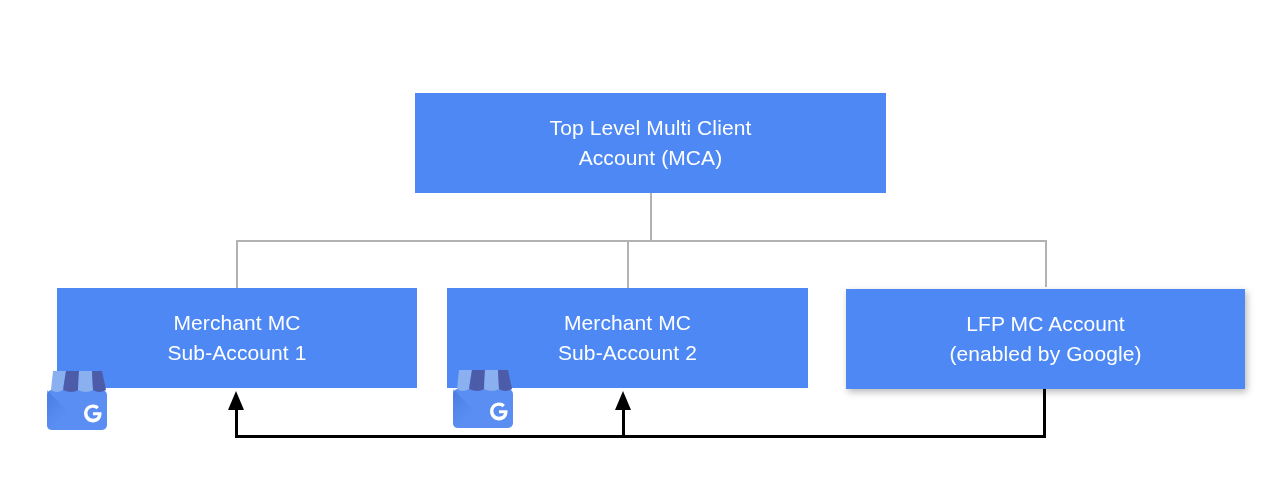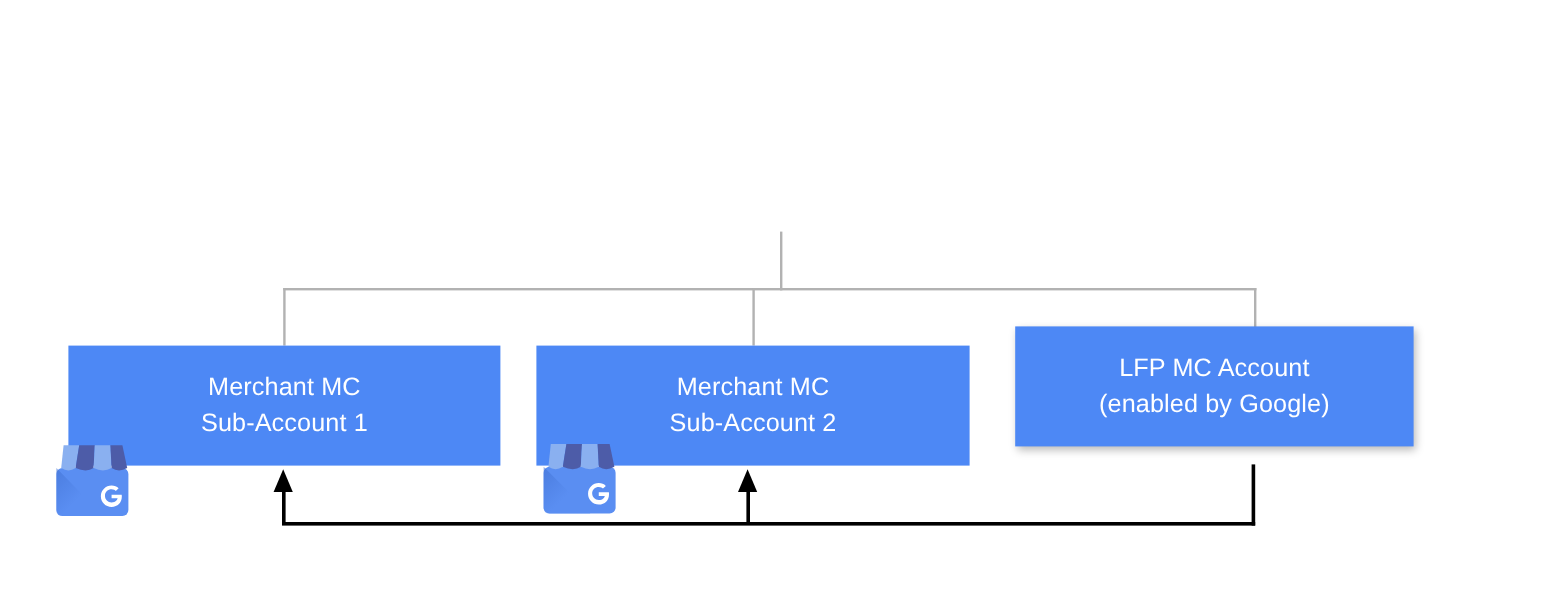--- a/index.html
+++ b/index.html
@@ -55,22 +55,22 @@
     height: 100px;
   }
   #box-sub2 {
     left: 447px;
     top: 288px;
     width: 361px;
     height: 100px;
   }
   #box-lfp {
     left: 846px;
-    top: 272px;
-    width: 332px;
+    top: 289px;
+    width: 399px;
     height: 100px;
   }
   
   .conn {
     position: absolute;
     background: #b2b2b2;
     z-index: 1;
   }
   #conn-trunk {
     left: 650px;
@@ -162,20 +162,24 @@
   <div class="conn" id="conn-drop-mid"></div>
   <div class="conn" id="conn-drop-right"></div>
 
   <div class="flow" id="flow-riser-right"></div>
   <div class="flow" id="flow-rail"></div>
   <div class="flow" id="flow-riser-a"></div>
   <div class="flow" id="flow-riser-b"></div>
   <div class="arrowhead" id="arrowhead-a"></div>
   <div class="arrowhead" id="arrowhead-b"></div>
 
+  <div class="node-box" id="box-mca">
+    <span class="node-label">Top Level Multi Client
+Account (MCA)</span>
+  </div>
 
   <div class="node-box" id="box-sub1">
     <span class="node-label">Merchant MC
 Sub-Account 1</span>
   </div>
 
   <div class="node-box" id="box-sub2">
     <span class="node-label">Merchant MC
 Sub-Account 2</span>
   </div>

